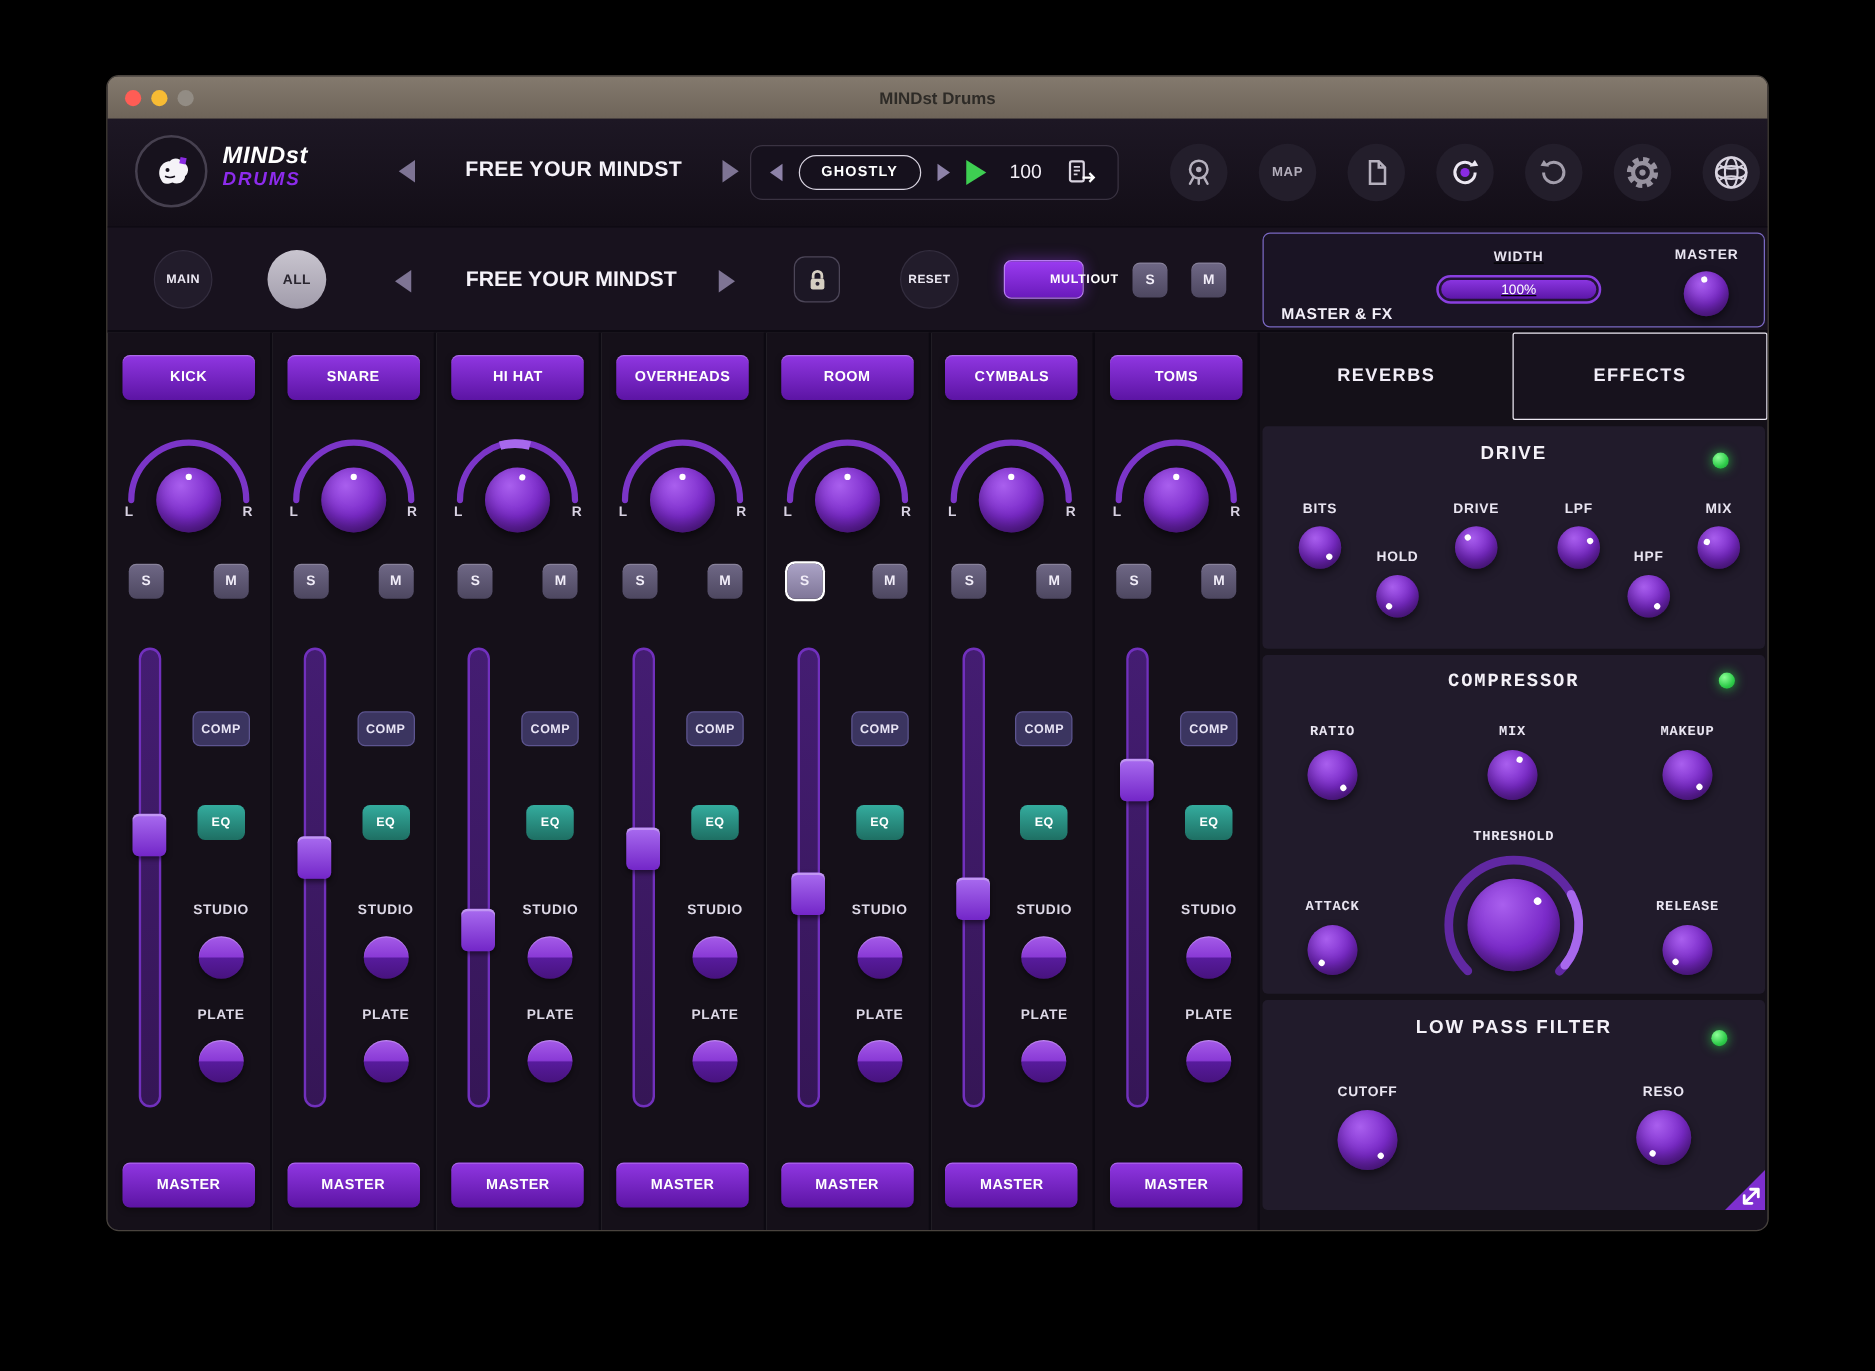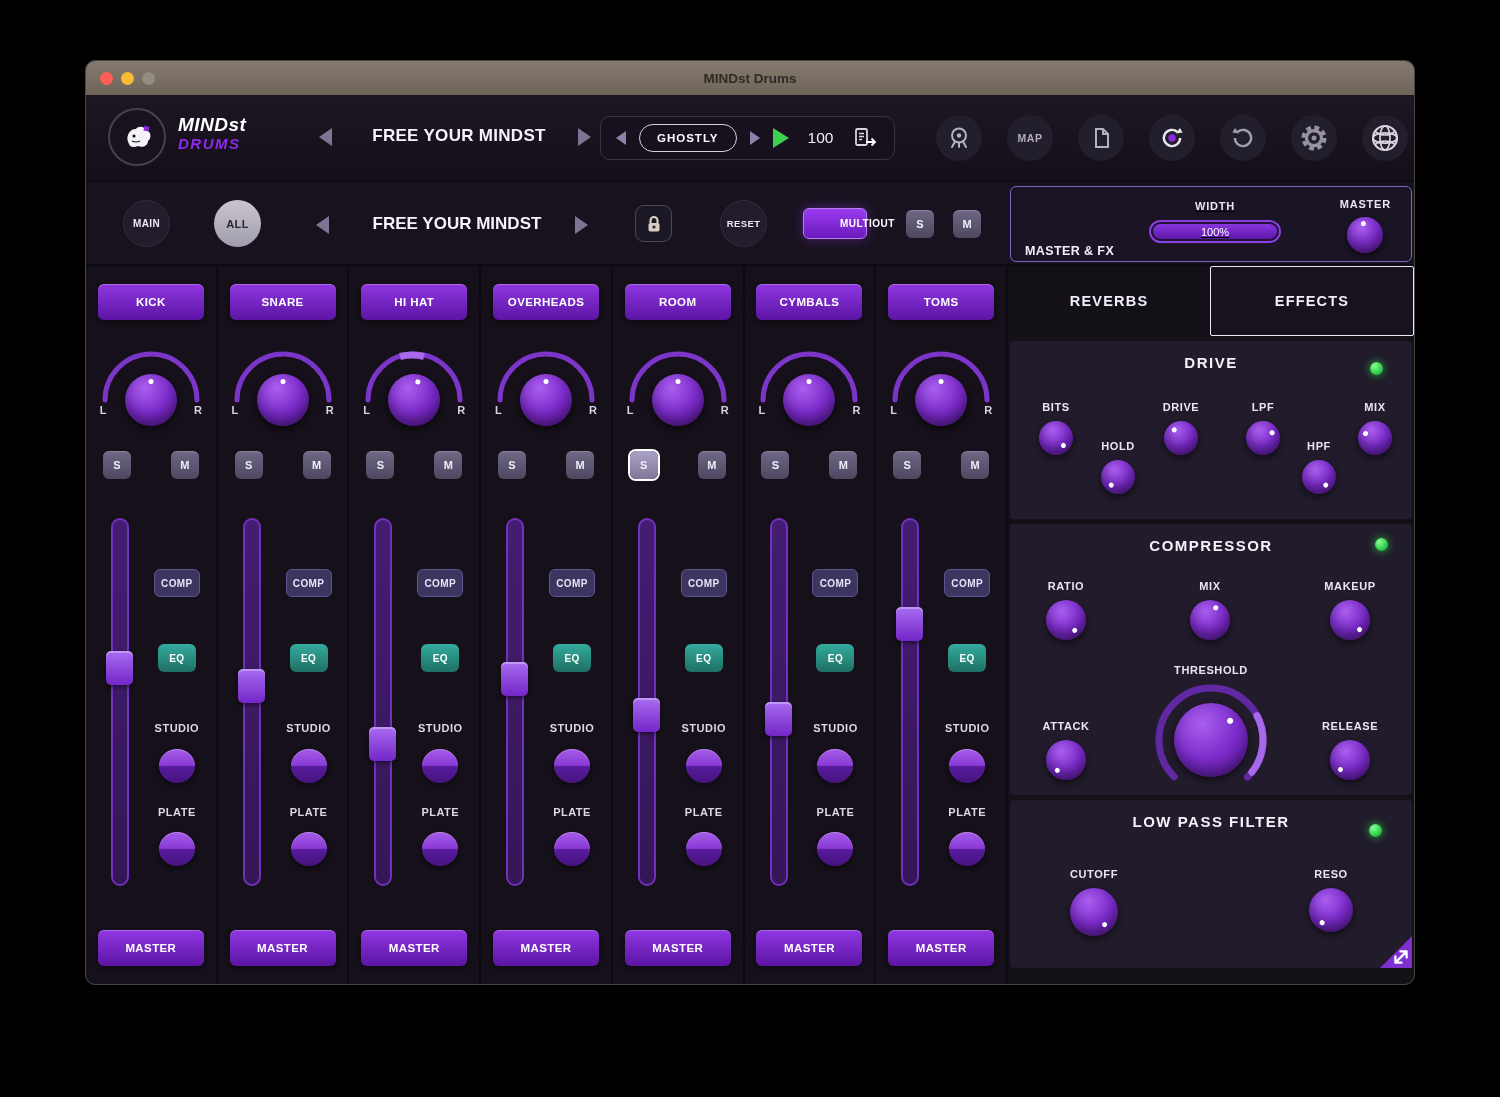--- a/index.html
+++ b/index.html
@@ -120,21 +120,21 @@
                box-shadow:0 2px 5px rgba(0,0,0,.5), inset 0 1px 0 rgba(255,255,255,.25); }
   .studio-knob { top:483px; } .plate-knob { top:566px; }
 
   
   .right-panel { position:relative; flex:1; background:#141018; }
   .tabs { display:flex; height:70px; }
   .tab { flex:1; display:flex; align-items:center; justify-content:center; font-weight:bold; font-size:14.5px; color:#f2eef8;
          letter-spacing:1.2px; cursor:pointer; }
   .tab.active { border:1.5px solid #ece8f2; border-radius:2px; background:#17121d; }
   .fx-section { position:relative; margin:5px 2px 0 2px; background:#211b2b; border-radius:4px; }
-  .drive-sec { height:178px; } .comp-sec { height:271px; } .lpf-sec { height:168px; }
+  .drive-sec { height:178px; } .comp-sec { height:271px;font-family:Liberation Mono, monospace; } .lpf-sec { height:168px; }
   .fx-title { text-align:center; padding-top:13px; font-size:15px; font-weight:bold; color:#f4f1f8; letter-spacing:1.5px; }
   .led { position:absolute; width:13px; height:13px; border-radius:50%; cursor:pointer;
          background:radial-gradient(circle at 35% 30%, #8cff96, #2ecc4a 60%, #1f9c35); box-shadow:0 0 9px rgba(46,220,74,.8); }
   .led-drive { top:21px; right:29px; } .led-comp { top:14px; right:24px; } .led-lpf { top:24px; right:30px; }
   .kg { position:absolute; width:74px; display:flex; flex-direction:column; align-items:center; gap:8px; }
   .kg-label { font-size:11px; font-weight:bold; color:#e9e5f1; letter-spacing:.6px; white-space:nowrap; }
   .kg-bits{left:9px;top:60px;} .kg-hold{left:71px;top:99px;} .kg-drv{left:134px;top:60px;}
   .kg-lpf{left:216px;top:60px;} .kg-hpf{left:272px;top:99px;} .kg-mix{left:328px;top:60px;}
   .kg-ratio{left:19px;top:56px;} .kg-cmix{left:163px;top:56px;} .kg-makeup{left:303px;top:56px;}
   .kg-attack{left:19px;top:196px;} .kg-release{left:303px;top:196px;}

